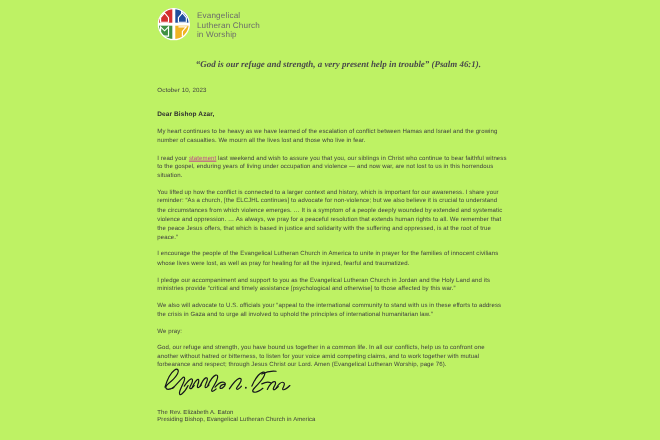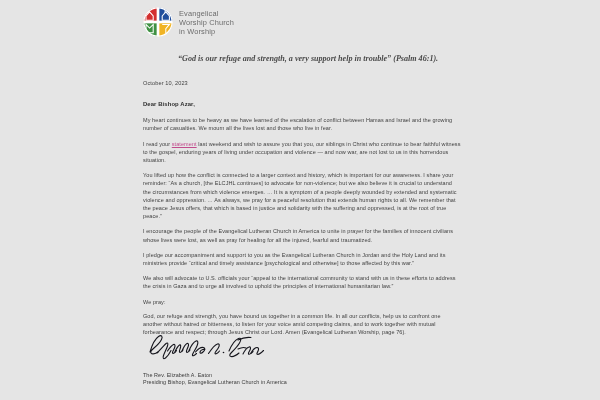--- a/index.html
+++ b/index.html
@@ -12,21 +12,21 @@
     height: 400px;
     overflow: hidden;
     font-family: "Liberation Sans", sans-serif;
     color: #3a3a3a;
     position: relative;
   }
 
   .page {
     width: 600px;
     height: 400px;
-    background: #e5e5e5;
+    background: #bef264;
     position: relative;
     box-sizing: border-box;
   }
 
   
   .letterhead {
     position: absolute;
     left: 143px;
     top: 7px;
     display: flex;
@@ -169,26 +169,26 @@
         </g>
 
         <rect x="45.5" y="-2" width="9" height="104" fill="#ffffff"></rect>
         <rect x="-2" y="45.5" width="104" height="9" fill="#ffffff"></rect>
       </g>
       <circle cx="50" cy="50" r="47" fill="none" stroke="#ffffff" stroke-width="4"></circle>
     </svg>
 
     <div class="org-name">
       <span>Evangelical</span>
-      <span>Worship Church</span>
+      <span>Lutheran Church</span>
       <span>in Worship</span>
     </div>
   </div>
 
-  <div class="scripture">“God is our refuge and strength, a very support help in trouble” (Psalm 46:1).</div>
+  <div class="scripture">“God is our refuge and strength, a very present help in trouble” (Psalm 46:1).</div>
 
   <div class="letter">
 
     <p class="date">October 10, 2023</p>
 
     <p class="salutation">Dear Bishop Azar,</p>
 
     <p class="para">My heart continues to be heavy as we have learned of the escalation of conflict between Hamas and Israel and the growing number of casualties. We mourn all the lives lost and those who live in fear.</p>
 
     <p class="para"><span>I read your </span><a class="inline-link" href="#">statement</a><span> last weekend and wish to assure you that you, our siblings in Christ who continue to bear faithful witness to the gospel, enduring years of living under occupation and violence — and now war, are not lost to us in this horrendous situation.</span></p>

